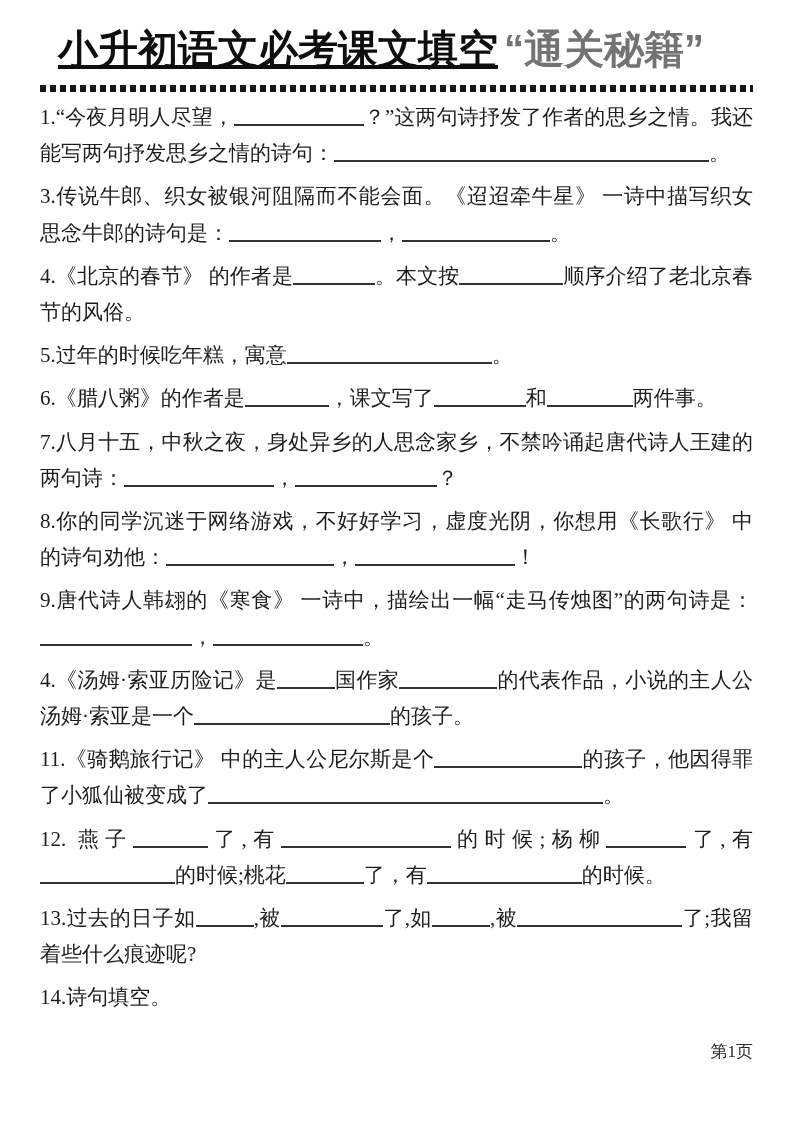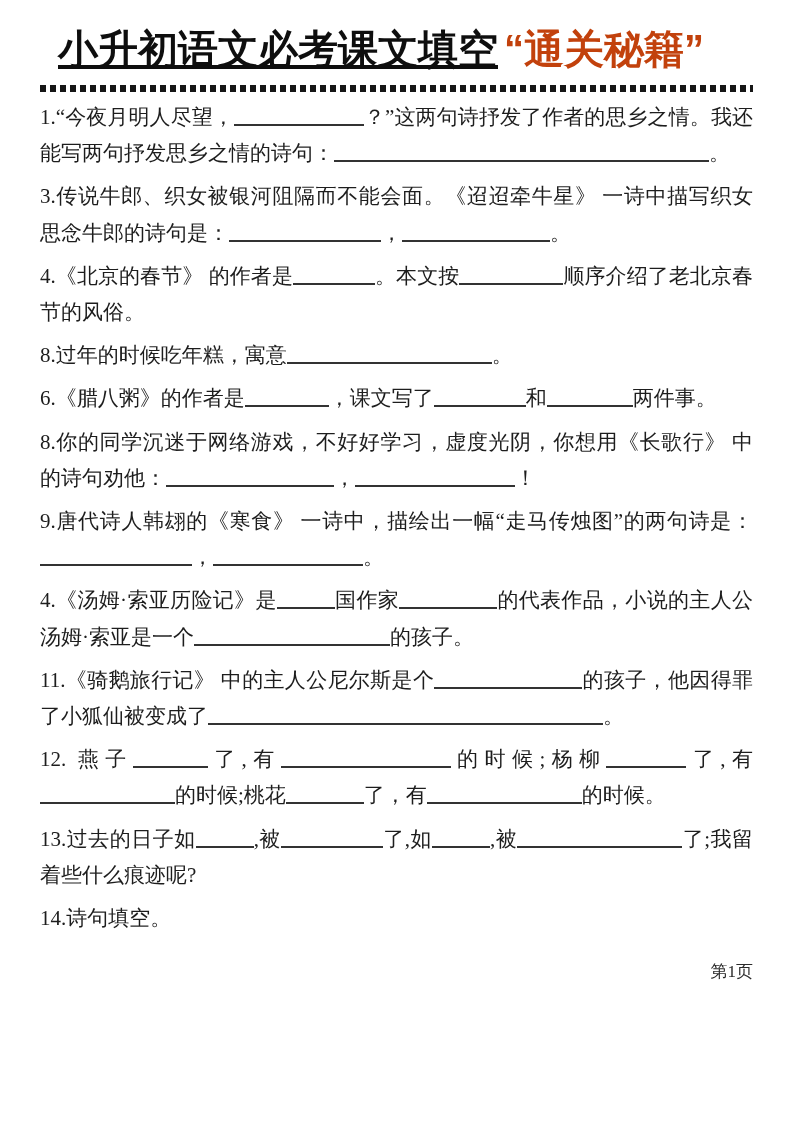--- a/index.html
+++ b/index.html
@@ -37,31 +37,32 @@
     vertical-align:-2px;
   }
   .footer { margin-top:24px; text-align:right; font-size:17px; color:#2a2a2a; }
 </style>
 </head>
 <body>
 
 <div class="page">
 
   <header class="masthead">
-    <span class="title-black">小升初语文必考课文填空</span><span class="title-red" style="color: #c2410c;">“通关秘籍”</span>
+    <span class="title-black">小升初语文必考课文填空</span><span class="title-red" style="color: #737373;">“通关秘籍”</span>
   </header>
 
   <div class="dotted-rule"></div>
 
   <main class="questions">
       <p class="question"><span>1.“今夜月明人尽望，</span><span class="blank" style="width: 130px;"></span><span>？”这两句诗抒发了作者的思乡之情。我还能写两句抒发思乡之情的诗句：</span><span class="blank" style="width: 375px;"></span><span>。</span></p>
       <p class="question"><span>3.传说牛郎、织女被银河阻隔而不能会面。《迢迢牵牛星》 一诗中描写织女思念牛郎的诗句是：</span><span class="blank" style="width: 152px;"></span><span>，</span><span class="blank" style="width: 148px;"></span><span>。</span></p>
       <p class="question"><span>4.《北京的春节》 的作者是</span><span class="blank" style="width: 82px;"></span><span>。本文按</span><span class="blank" style="width: 104px;"></span><span>顺序介绍了老北京春节的风俗。</span></p>
-      <p class="question"><span>8.过年的时候吃年糕，寓意</span><span class="blank" style="width: 205px;"></span><span>。</span></p>
+      <p class="question"><span>5.过年的时候吃年糕，寓意</span><span class="blank" style="width: 205px;"></span><span>。</span></p>
       <p class="question"><span>6.《腊八粥》的作者是</span><span class="blank" style="width: 84px;"></span><span>，课文写了</span><span class="blank" style="width: 92px;"></span><span>和</span><span class="blank" style="width: 86px;"></span><span>两件事。</span></p>
+      <p class="question"><span>7.八月十五，中秋之夜，身处异乡的人思念家乡，不禁吟诵起唐代诗人王建的两句诗：</span><span class="blank" style="width: 150px;"></span><span>，</span><span class="blank" style="width: 142px;"></span><span>？</span></p>
       <p class="question"><span>8.你的同学沉迷于网络游戏，不好好学习，虚度光阴，你想用《长歌行》 中的诗句劝他：</span><span class="blank" style="width: 168px;"></span><span>，</span><span class="blank" style="width: 160px;"></span><span>！</span></p>
       <p class="question"><span>9.唐代诗人韩翃的《寒食》 一诗中，描绘出一幅“走马传烛图”的两句诗是：</span><span class="blank" style="width: 152px;"></span><span>，</span><span class="blank" style="width: 150px;"></span><span>。</span></p>
       <p class="question"><span>4.《汤姆·索亚历险记》是</span><span class="blank" style="width: 58px;"></span><span>国作家</span><span class="blank" style="width: 98px;"></span><span>的代表作品，小说的主人公汤姆·索亚是一个</span><span class="blank" style="width: 196px;"></span><span>的孩子。</span></p>
       <p class="question"><span>11.《骑鹅旅行记》 中的主人公尼尔斯是个</span><span class="blank" style="width: 148px;"></span><span>的孩子，他因得罪了小狐仙被变成了</span><span class="blank" style="width: 395px;"></span><span>。</span></p>
       <p class="question"><span>12. 燕子</span><span class="blank" style="width: 75px;"></span><span>了,有</span><span class="blank" style="width: 170px;"></span><span>的时候;杨柳</span><span class="blank" style="width: 80px;"></span><span>了,有</span><span class="blank" style="width: 135px;"></span><span>的时候;桃花</span><span class="blank" style="width: 78px;"></span><span>了，有</span><span class="blank" style="width: 155px;"></span><span>的时候。</span></p>
       <p class="question"><span>13.过去的日子如</span><span class="blank" style="width: 58px;"></span><span>,被</span><span class="blank" style="width: 102px;"></span><span>了,如</span><span class="blank" style="width: 58px;"></span><span>,被</span><span class="blank" style="width: 165px;"></span><span>了;我留着些什么痕迹呢?</span></p>
       <p class="question"><span>14.诗句填空。</span></p>
     </main>
 
   <footer class="footer">

